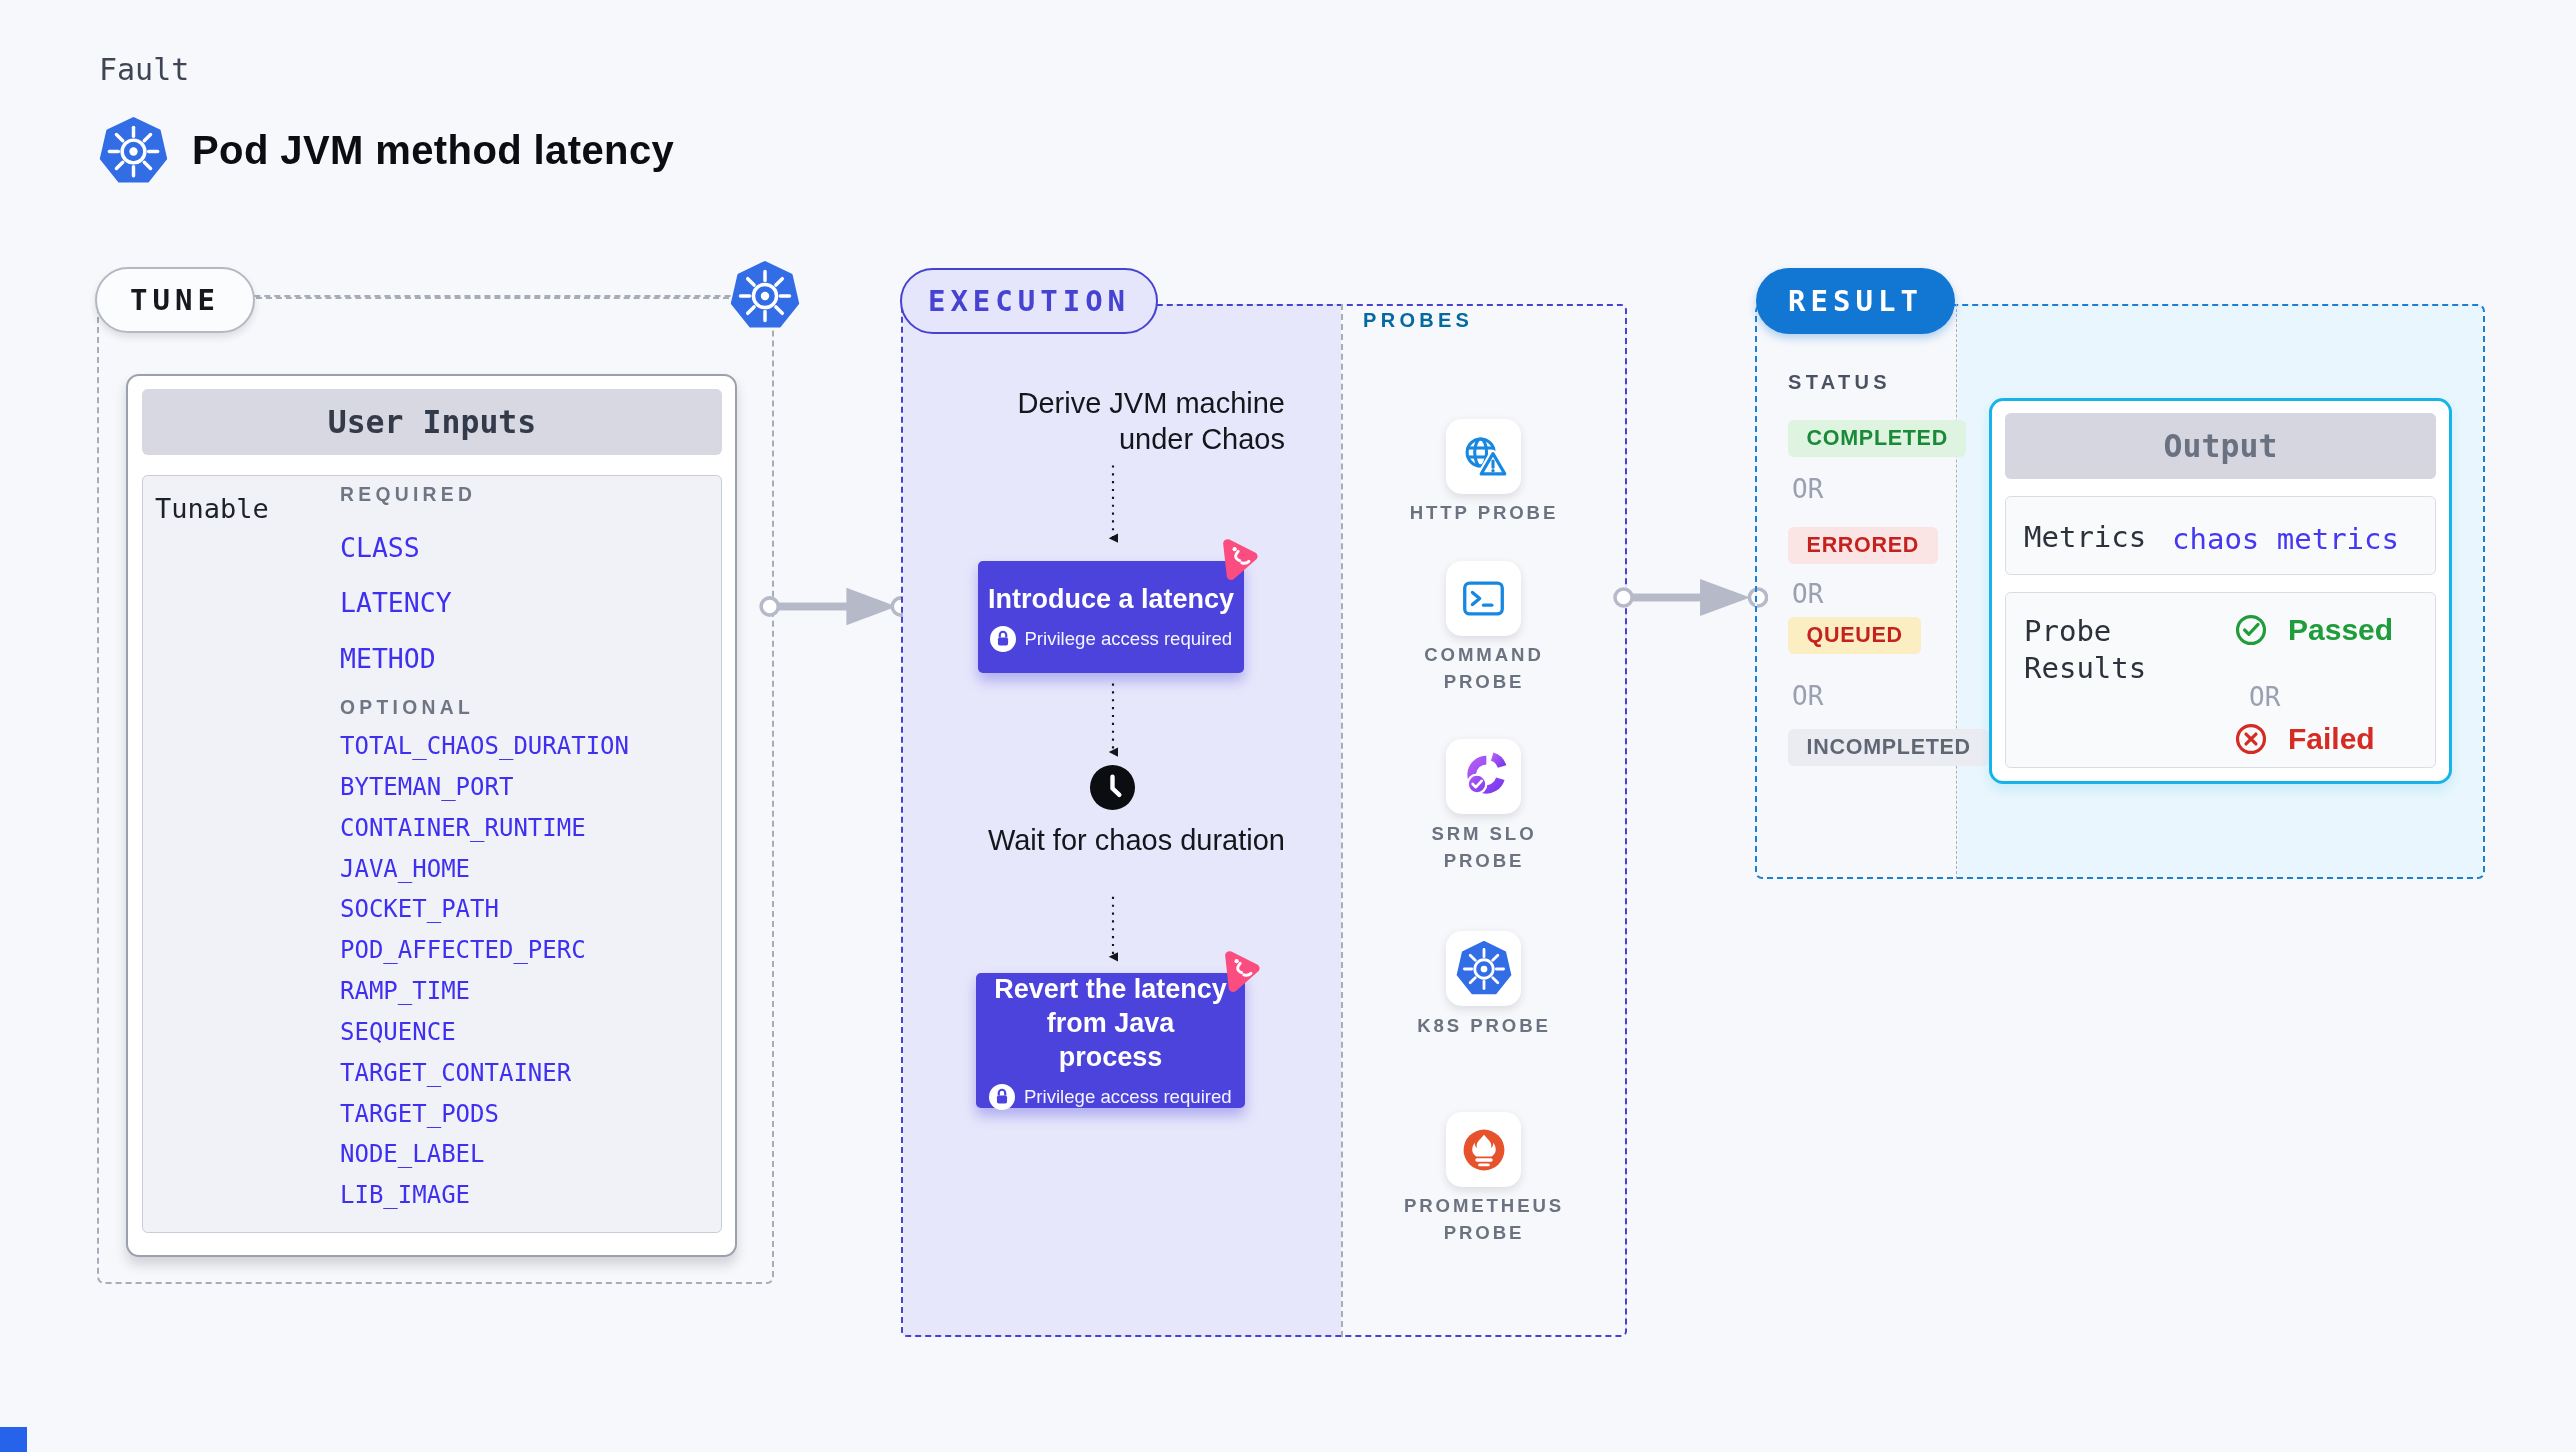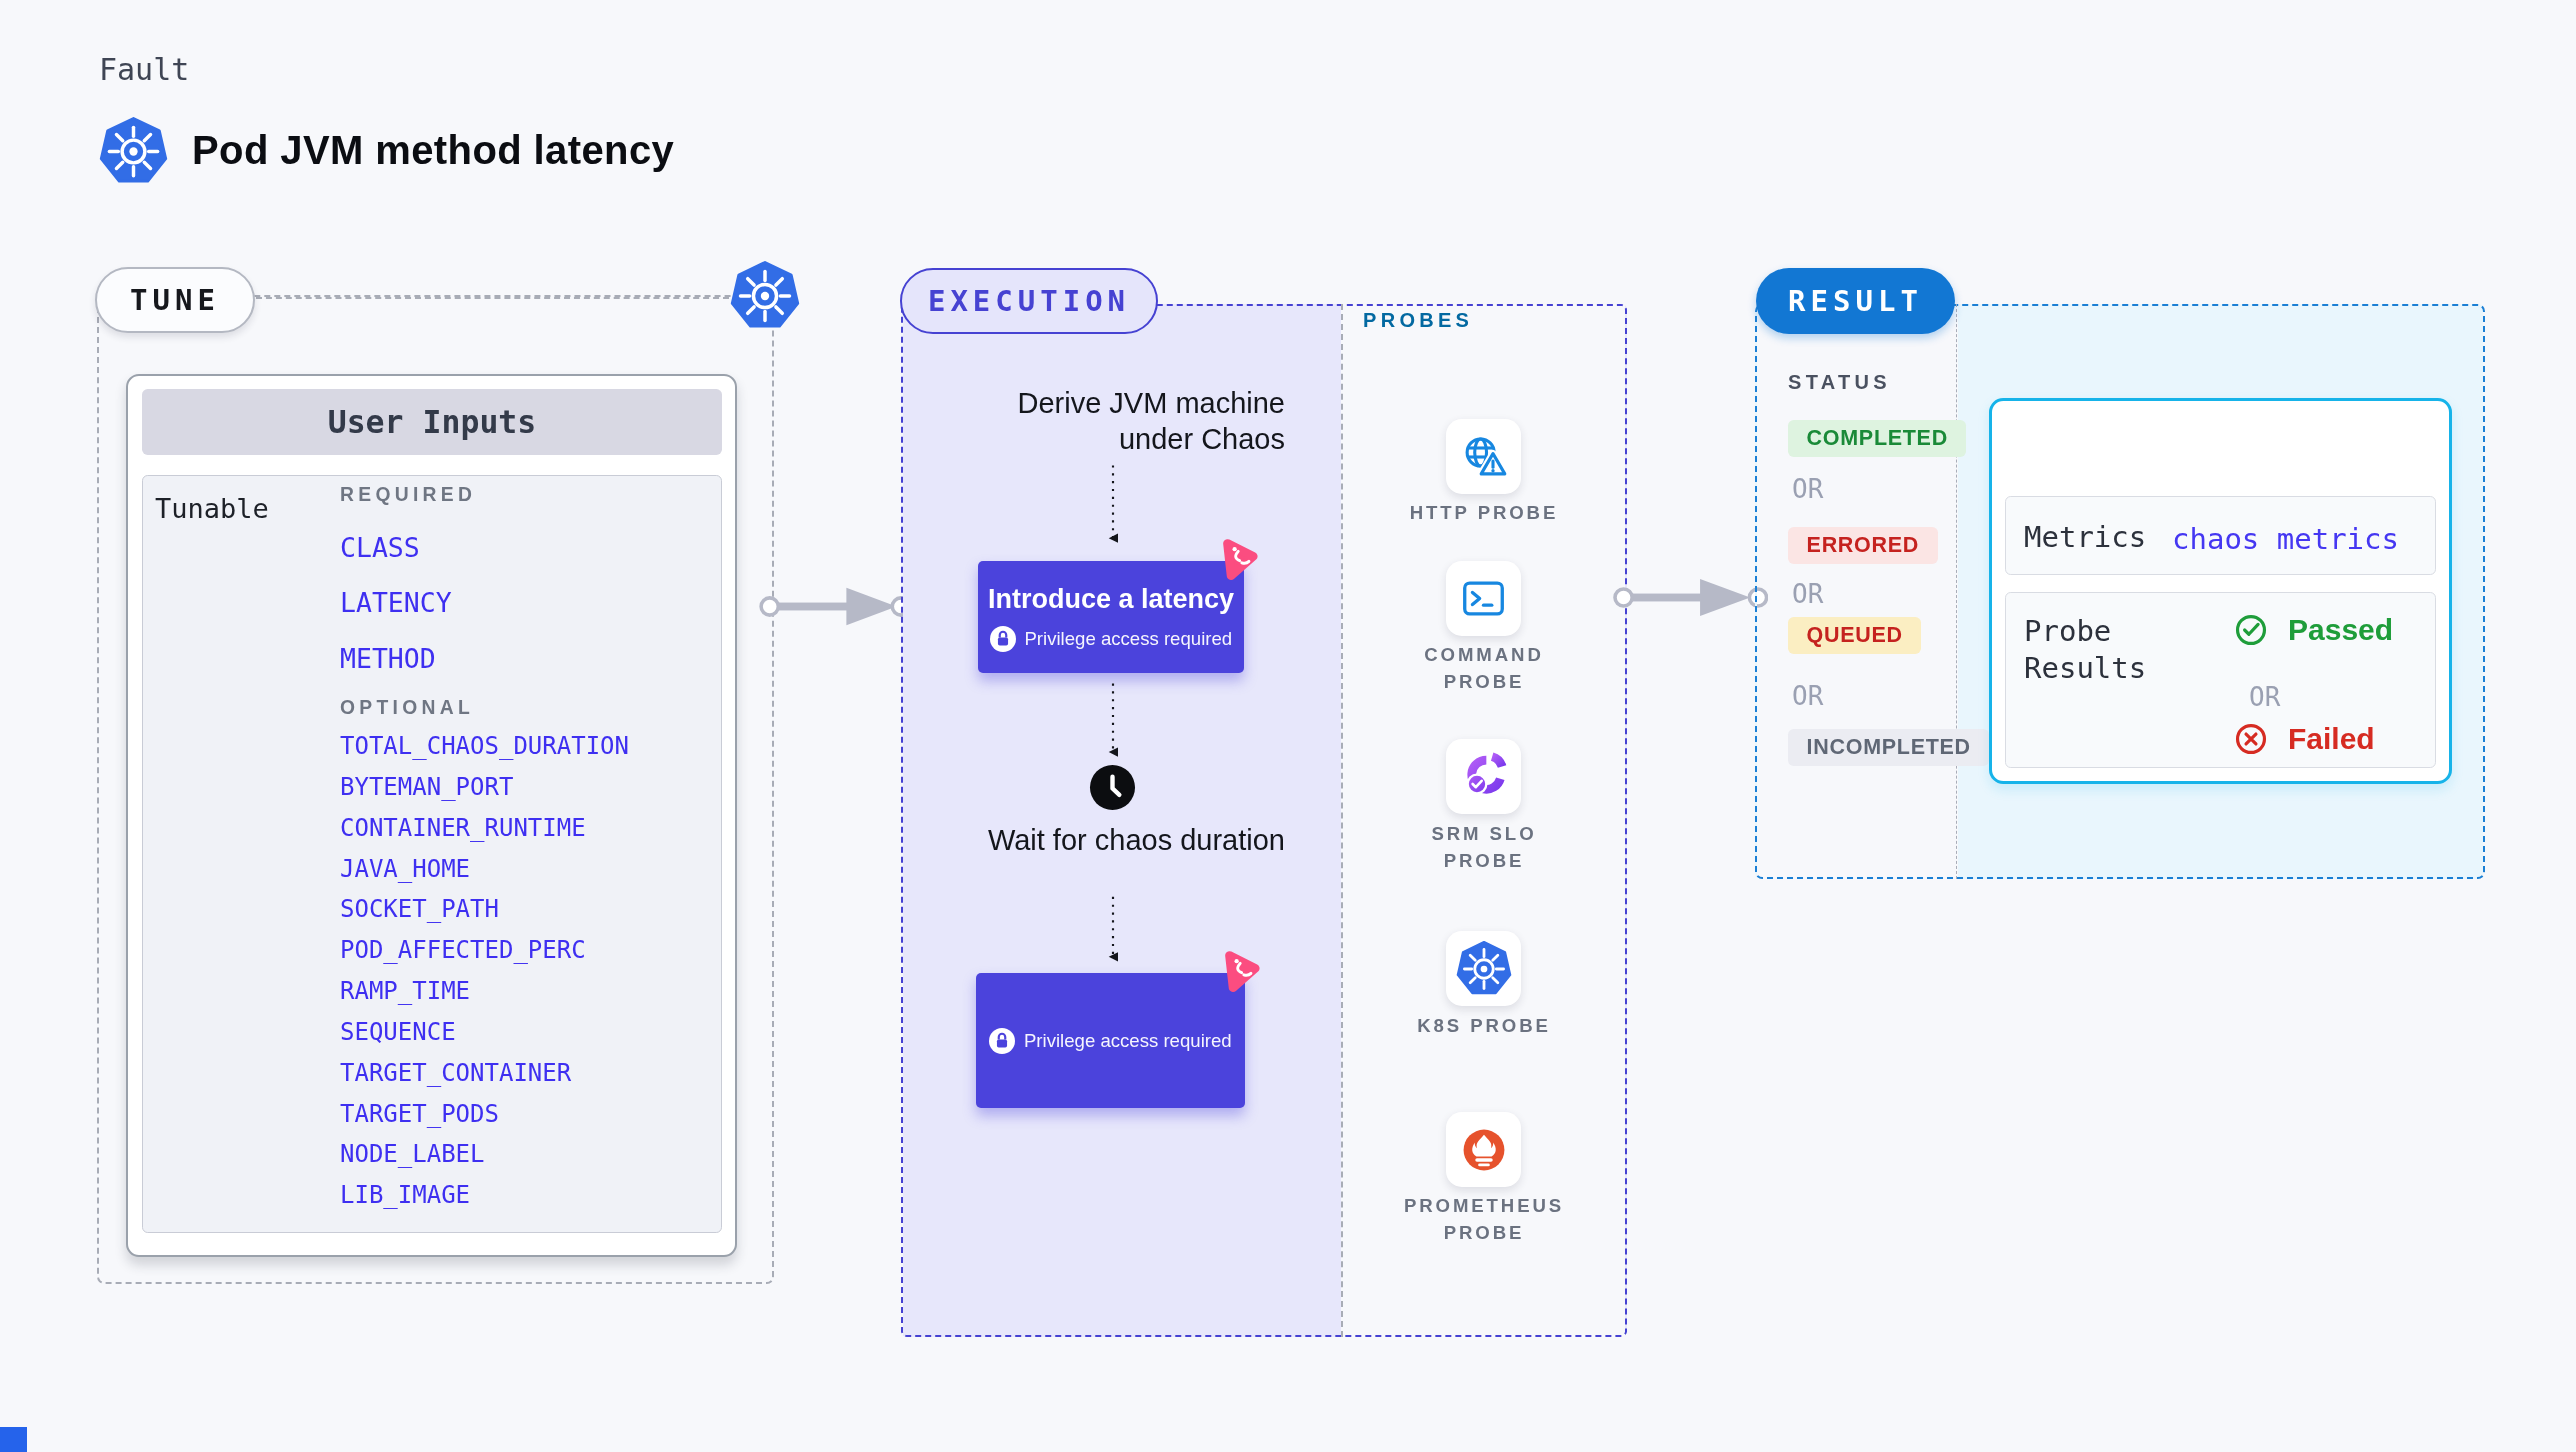--- a/index.html
+++ b/index.html
@@ -199,20 +199,21 @@
     <circle cx="48" cy="48" r="46" fill="#0c0d10"></circle>
     <path d="M48,26 V50 L62,63" fill="none" stroke="#fff" stroke-width="9" stroke-linecap="round" stroke-linejoin="round"></path>
   </svg>
   <div class="step-text" style="left:941px;top:822px;width:344px;">Wait for chaos duration</div>
 
   <svg class="dotted-arrow" style="left:1108px;top:895px;" width="10" height="75" viewBox="0 0 14 104">
     <line x1="7" y1="2" x2="7" y2="86" stroke="#14161c" stroke-width="3" stroke-dasharray="3 8" marker-end="url(#dotHead)"></line>
   </svg>
 
   <div class="step-btn" style="left:976px;top:973px;width:269px;height:135px;">
+    <div class="btn-title" style="width:236px;">Revert the latency from Java process</div>
     <div class="priv-row">
       <svg width="26" height="26" viewBox="0 0 36 36">
           <use href="#lock-badge"></use>
         </svg>
       <span class="priv-text">Privilege access required</span>
     </div>
   </div>
   <svg class="pink-badge" style="left:1218px;top:949px;" viewBox="0 0 60 60">
       <use href="#pink-mark"></use>
     </svg>
@@ -291,20 +292,21 @@
   <div class="abs status-label">STATUS</div>
   <div class="badge" style="top:420px;background:#def3e0;color:#1a8a38;">COMPLETED</div>
   <div class="or-label mono" style="left:1792px;top:474px;">OR</div>
   <div class="badge" style="top:527px;background:#fbe5e4;color:#c5221f;">ERRORED</div>
   <div class="or-label mono" style="left:1792px;top:579px;">OR</div>
   <div class="badge" style="top:617px;background:#fbeec2;color:#c5221f;">QUEUED</div>
   <div class="or-label mono" style="left:1792px;top:681px;">OR</div>
   <div class="badge" style="top:729px;background:#ebecf2;color:#5f6775;">INCOMPLETED</div>
 
   <div class="abs out-card"></div>
+  <div class="abs mono out-header">Output</div>
 
   <div class="out-row metrics-row"></div>
   <div class="out-key mono" style="left:2024px;top:519px;">Metrics</div>
   <div class="metrics-value mono">chaos metrics</div>
 
   <div class="out-row probe-row"></div>
   <div class="out-key mono" style="left:2024px;top:613px;width:165px;">Probe Results</div>
 
   <div class="passfail" style="left:2234px;top:613px;">
     <svg width="34" height="34" viewBox="0 0 48 48">

